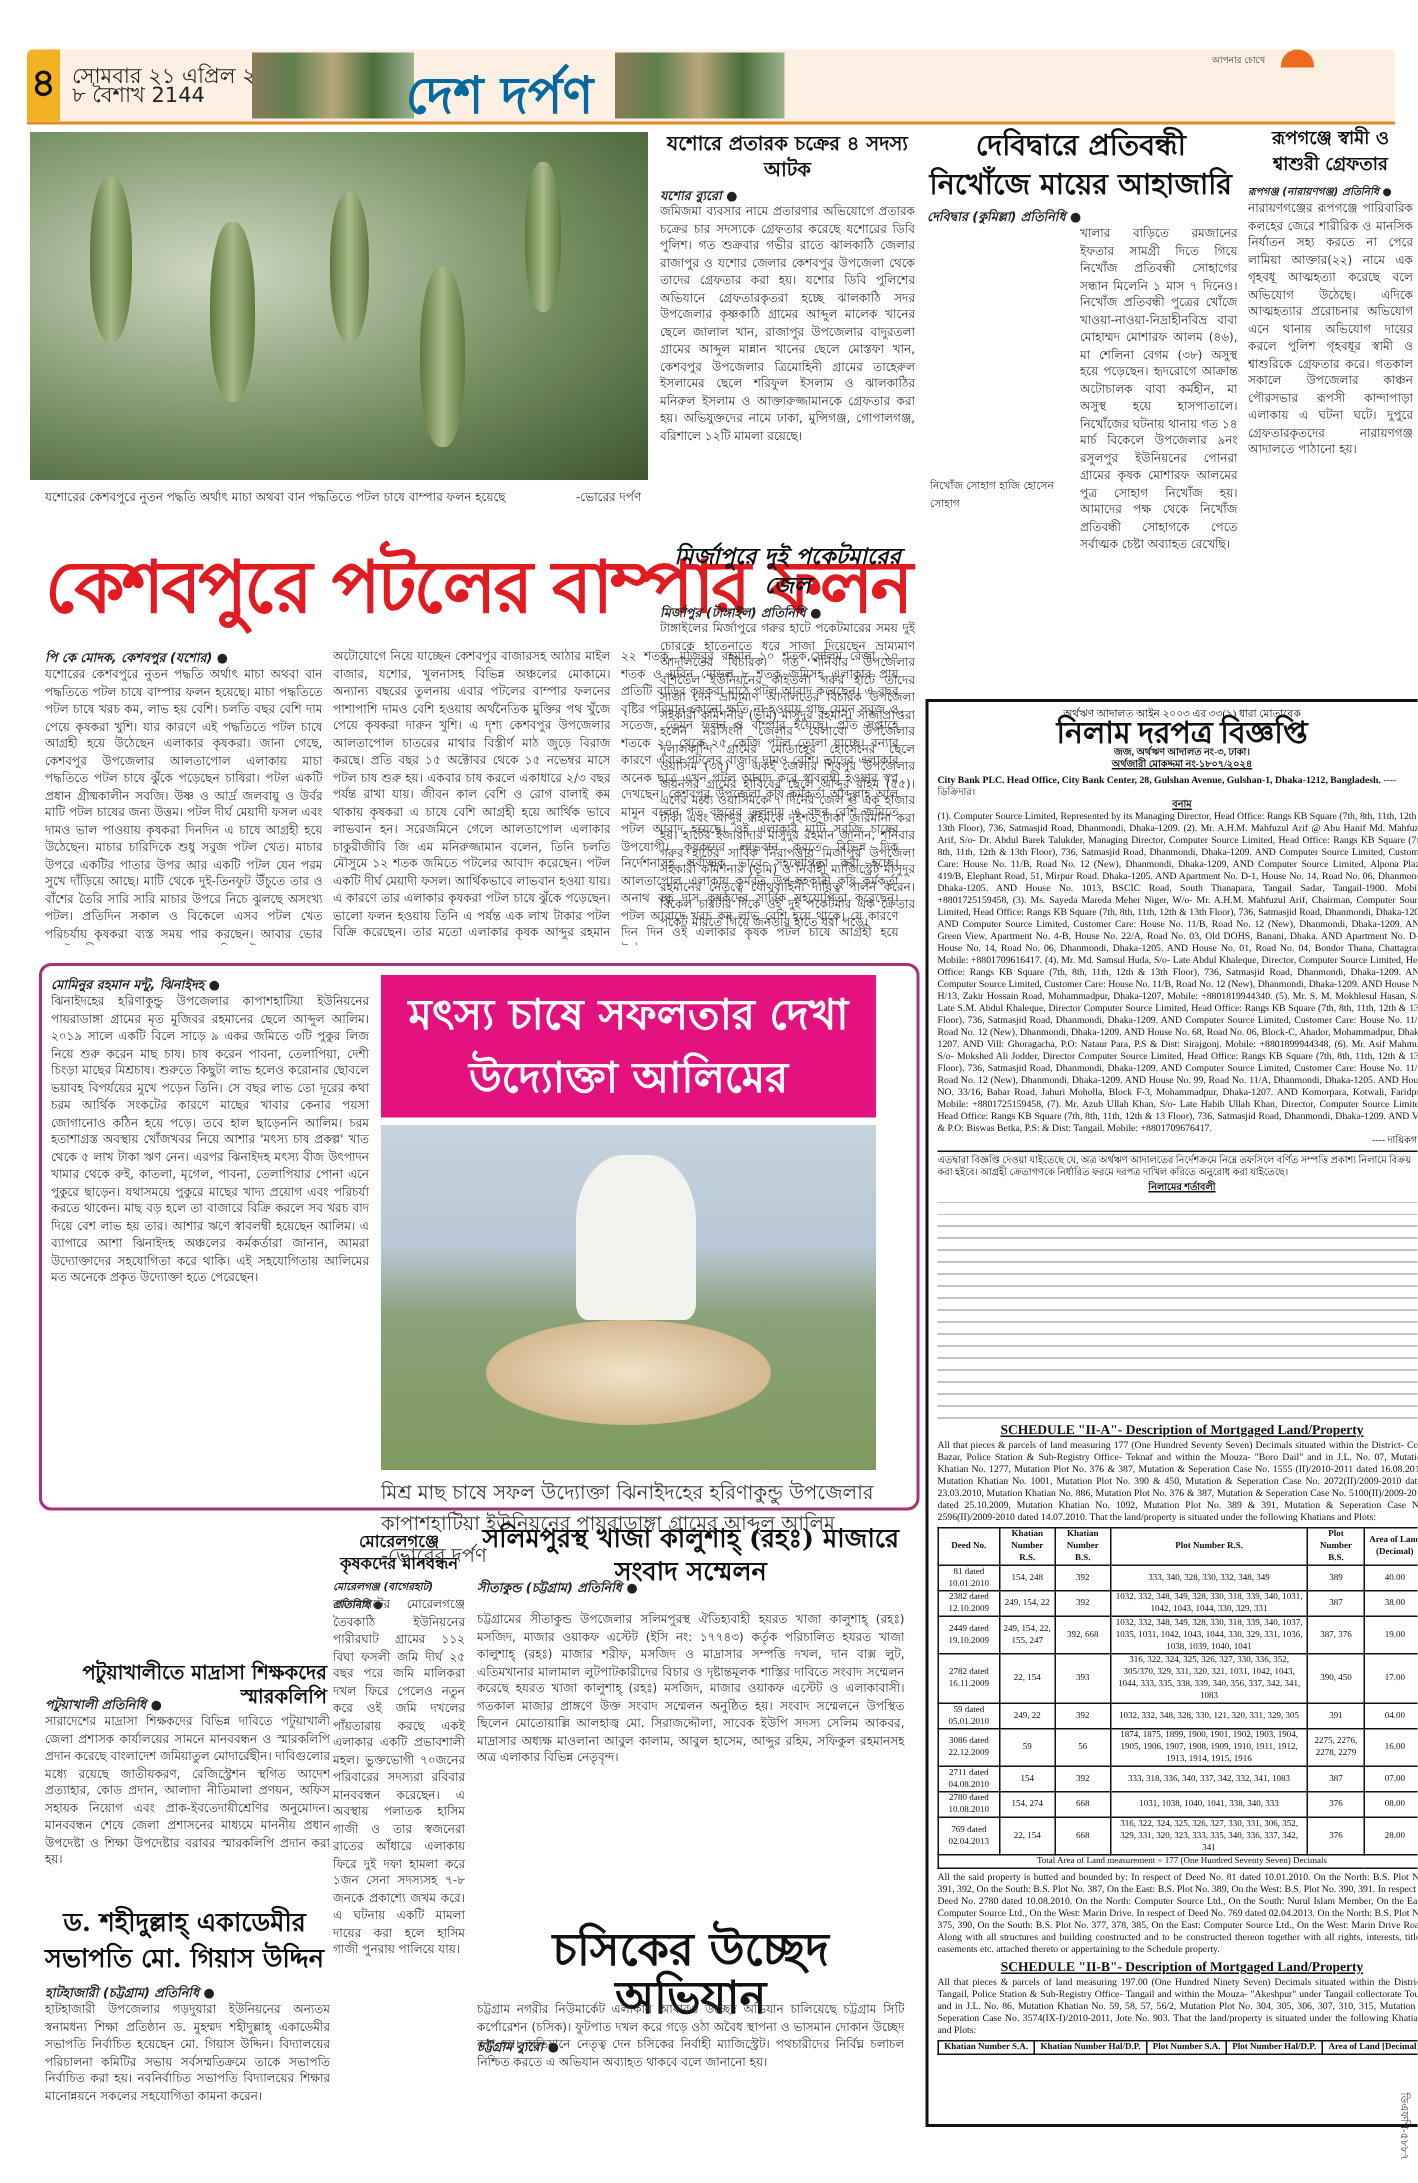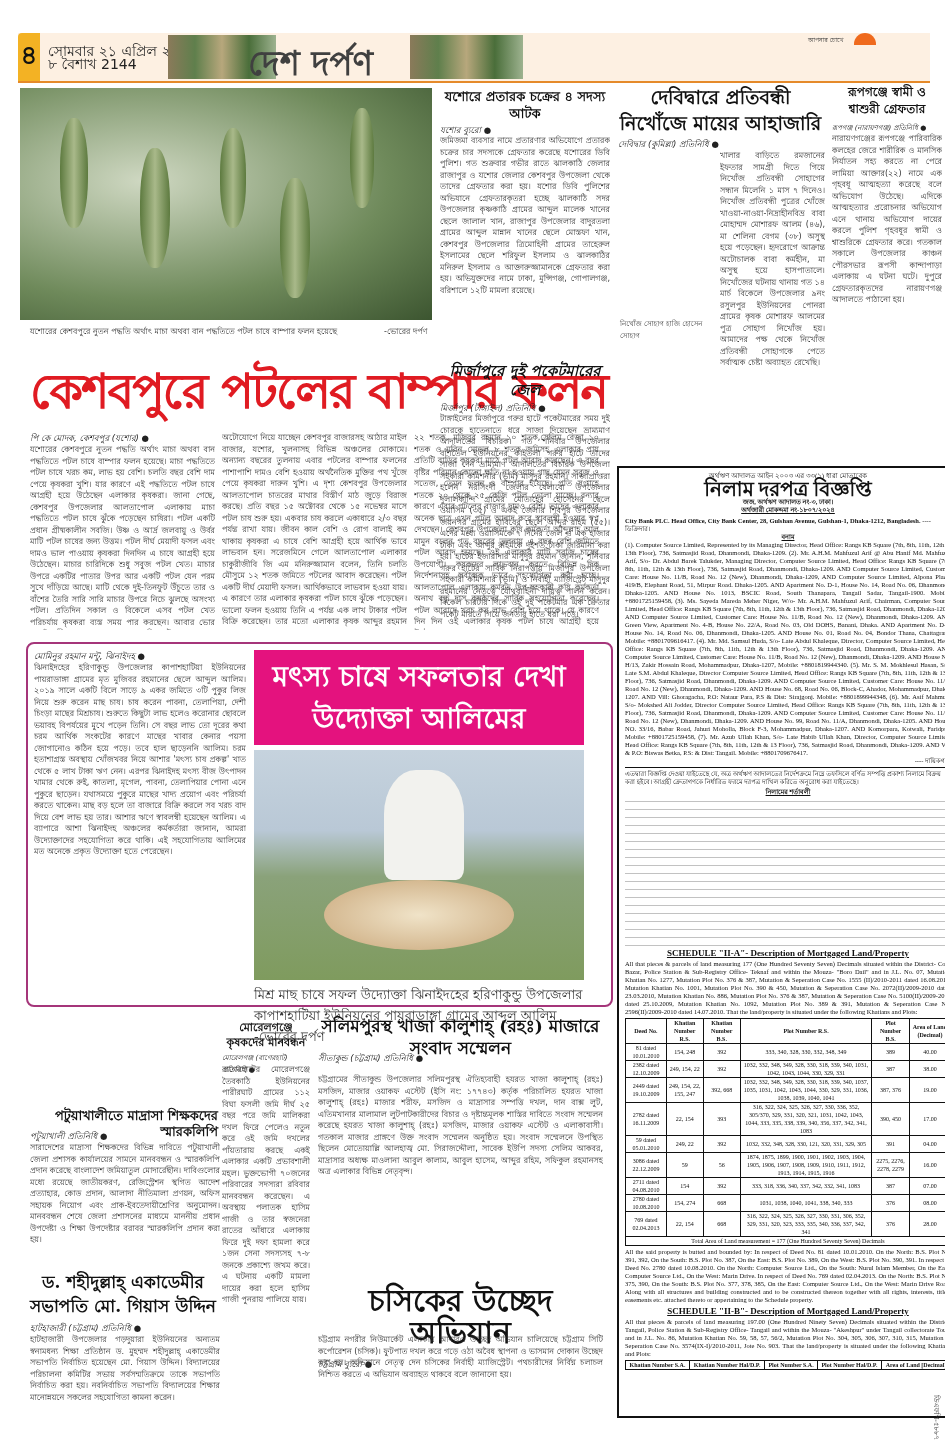--- a/index.html
+++ b/index.html
@@ -2,30 +2,30 @@
 <html><head>
 <meta charset="utf-8">
 <style>
 *{box-sizing:border-box;margin:0;padding:0}
 body{width:945px;height:1455px;background:#fff;font-family:"DejaVu Sans",sans-serif;color:#222;position:relative;overflow:hidden}
 .abs{position:absolute}
 .masthead{left:18px;top:33px;width:912px;height:50px;background:#fdf0e2;border-bottom:2px solid #e58a2a}
 .pageno{left:0;top:0;width:22px;height:48px;background:#f3b224;color:#111;font:bold 26px "DejaVu Serif",serif;display:flex;align-items:center;justify-content:center;border-radius:4px 0 0 0}
 .date{left:30px;top:12px;font-size:14px;line-height:13px;color:#222}
 .photo-strip{top:2px;height:44px;background:linear-gradient(90deg,#8a7a5a,#5f7f4c,#b7a77c,#4a6e3a,#9db28f)}
-.section-title{left:230px;top:4px;width:170px;font:bold 34px "DejaVu Serif",serif;color:#404040}
+.section-title{left:230px;top:4px;width:170px;font:bold 34px "DejaVu Serif",serif;text-align:center;color:#0369a1}
 .brand{left:760px;top:6px;font:bold 32px "DejaVu Serif",serif;color:#111}
 .brand-sub{left:790px;top:2px;font-size:6px;color:#333}
 .sun{left:836px;top:0;width:22px;height:12px;background:#ef6a1d;border-radius:22px 22px 0 0}
 .hero-img{left:20px;top:88px;width:412px;height:232px;background:radial-gradient(ellipse at 30% 40%,#cfd8c2,#6f8a5b 60%,#3c5530);overflow:hidden}
 .gourd{position:absolute;background:linear-gradient(90deg,#5d7a3f,#a9b98a,#5d7a3f);border-radius:45%}
 .caption{font-size:8px;color:#333}
 .headline-red{left:30px;top:355px;width:400px;font:bold 48px "DejaVu Serif",serif;color:#e01b22;white-space:nowrap;letter-spacing:-2px}
 .body-text{font-size:8px;line-height:11.5px;color:#333;text-align:justify;overflow:hidden}
-.byline{font-weight:normal;font-style:italic;font-size:8.5px;color:#222}
+.byline{font-weight:bold;font-style:italic;font-size:8.5px;color:#222}
 .hd{font-family:"DejaVu Serif",serif;font-weight:bold;color:#111;text-align:center}
 .box-pink{left:26px;top:642px;width:380px;height:365px;border:2px solid #a5357a;border-radius:8px}
 .pink-banner{left:254px;top:650px;width:330px;height:95px;background:#e4127e;color:#fff;font:bold 28px "DejaVu Serif",serif;text-align:center;line-height:42px;padding-top:6px}
 .fish-img{left:254px;top:750px;width:330px;height:230px;background:linear-gradient(180deg,#c6d3de 0%,#b9c8d6 35%,#8aa27a 55%,#7f9b5e 100%)}
 .legal{left:617px;top:466px;width:342px;height:952px;border:2px solid #111;padding:4px 6px;font-family:"Liberation Serif",serif;font-size:6.5px;line-height:8px;color:#111;overflow:hidden}
 .legal .c{text-align:center}
 .legal table{width:100%;border-collapse:collapse;margin:2px 0}
 .legal td,.legal th{border:1px solid #111;font-size:6px;padding:0 2px;text-align:center}
 .sched{font-weight:bold;font-size:9px;text-align:center;text-decoration:underline;margin:3px 0}
 .photo-grey{background:linear-gradient(135deg,#b7b2a6,#7d7469 50,#cfc9bf)}

